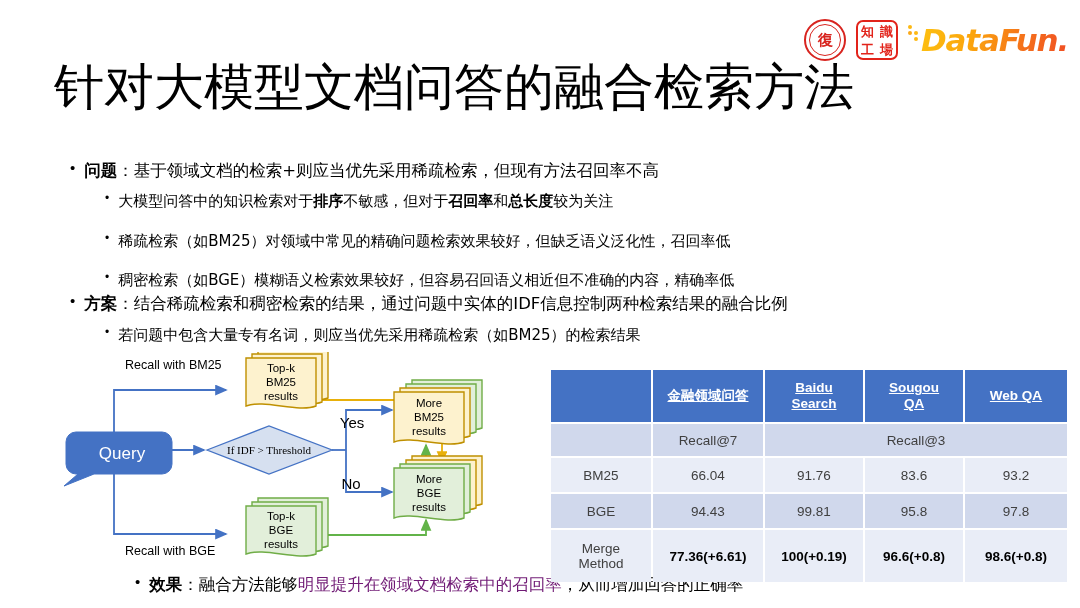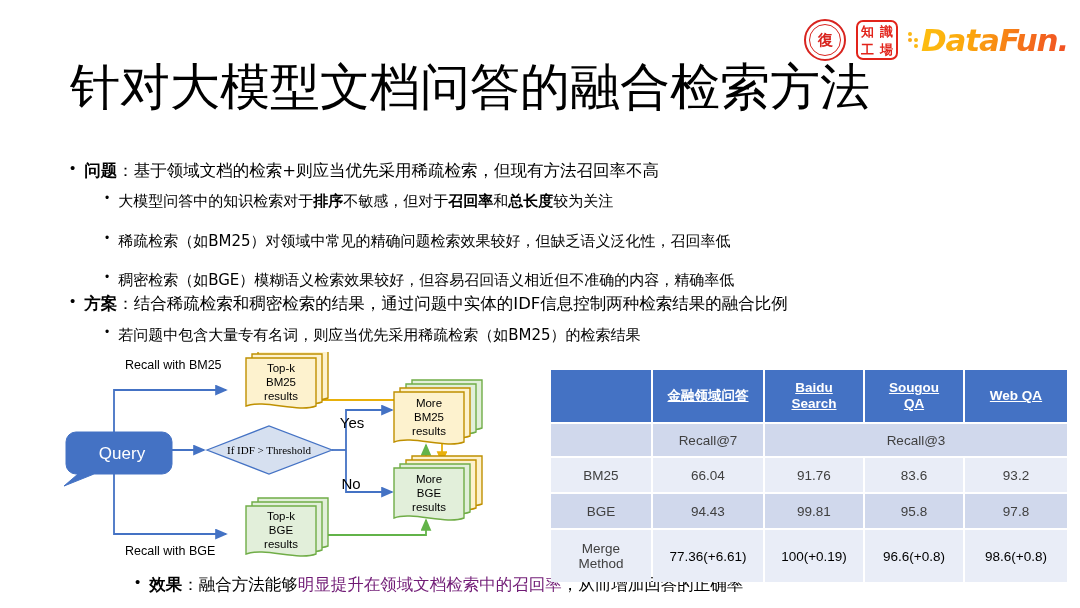--- a/index.html
+++ b/index.html
@@ -15,32 +15,32 @@
   #logo-bar{position:absolute;top:18px;right:12px;display:flex;align-items:center;gap:10px;height:44px;}
   .logo-fudan{width:42px;height:42px;border-radius:50%;border:2px solid #d8241f;position:relative;
     display:flex;align-items:center;justify-content:center;box-sizing:border-box;}
   .logo-fudan::before{content:"";position:absolute;inset:3px;border-radius:50%;border:1px solid #d8241f;}
   .logo-fudan span{font-size:15px;color:#d8241f;font-weight:bold;line-height:1;letter-spacing:-1px;
     font-family:"DejaVu Sans",sans-serif;z-index:2;}
   .logo-zhishi{width:42px;height:40px;border:2.5px solid #e2231a;border-radius:7px;
     display:grid;grid-template-columns:1fr 1fr;grid-template-rows:1fr 1fr;
     align-items:center;justify-items:center;box-sizing:border-box;}
   .logo-zhishi i{font-style:normal;font-size:13px;color:#e2231a;font-weight:bold;line-height:1;}
-  .logo-datafun{display:flex;align-items:center;gap:3px;}
+  .logo-datafun{display:flex;gap:3px;}
   .df-dots{display:grid;grid-template-columns:repeat(2,4px);grid-template-rows:repeat(3,4px);gap:2px;}
   .df-dots i{display:block;width:4px;height:4px;border-radius:50%;background:#FDB913;}
   .df-dots i:nth-child(2){background:#FFF;}
   .df-dots i:nth-child(3){background:#FBA919;}
   .df-dots i:nth-child(5){background:#FFF;}
   .df-word{font-size:31px;font-weight:bold;font-style:italic;letter-spacing:-1.2px;
     background:linear-gradient(100deg,#FDC010 0%,#FBA40D 35%,#F5701B 70%,#F04E23 100%);
     -webkit-background-clip:text;background-clip:text;color:transparent;
     font-family:"DejaVu Sans",sans-serif;line-height:1;}
   
-  #slide-title{position:absolute;left:70px;top:60px;font-size:50px;line-height:1.1;
+  #slide-title{position:absolute;left:54px;top:60px;font-size:50px;line-height:1.1;
     font-family:"DejaVu Sans","Liberation Sans",sans-serif;font-weight:400;color:#000;white-space:nowrap;}
   
   .bul{position:absolute;display:flex;align-items:flex-start;white-space:nowrap;}
   .bul .dot{color:#000;margin-right:9px;line-height:1;}
   .lvl1{font-size:16.5px;}
   .lvl1 .dot{font-size:15px;}
   .lvl2{font-size:15px;}
   .lvl2 .dot{font-size:12px;margin-right:9px;}
   b{font-weight:bold;}
   .red{color:#701a75;}
@@ -52,21 +52,21 @@
   #result-table{position:absolute;left:549px;top:368px;width:516px;border-collapse:separate;border-spacing:2px;
     font-size:13.5px;color:#404040;table-layout:fixed;}
   #result-table th,#result-table td{text-align:center;vertical-align:middle;padding:0;}
   #result-table thead th{background:#4472C4;color:#fff;font-weight:bold;height:52px;line-height:1.15;font-size:13.5px;text-decoration:underline;}
   #result-table thead th.blank{background:#4472C4;}
   #result-table tr.sub td{background:#D0D8EC;height:32px;color:#404040;font-weight:normal;}
   #result-table tr.sub td.blank{background:#D0D8EC;}
   #result-table tr.light td{background:#E9EDF7;height:34px;}
   #result-table tr.dark td{background:#D0D8EC;height:34px;}
   #result-table tr.merge td{background:#E9EDF7;height:52px;}
-  #result-table tr.merge td.val{font-weight:normal;color:#000;}
+  #result-table tr.merge td.val{font-weight:bold;color:#000;}
   .cn{font-family:"DejaVu Sans","Liberation Sans",sans-serif;}
 </style>
 </head>
 <body>
 
 <div id="logo-bar">
   <div class="logo-fudan">
     <span>復</span>
   </div>
   <div class="logo-zhishi">

